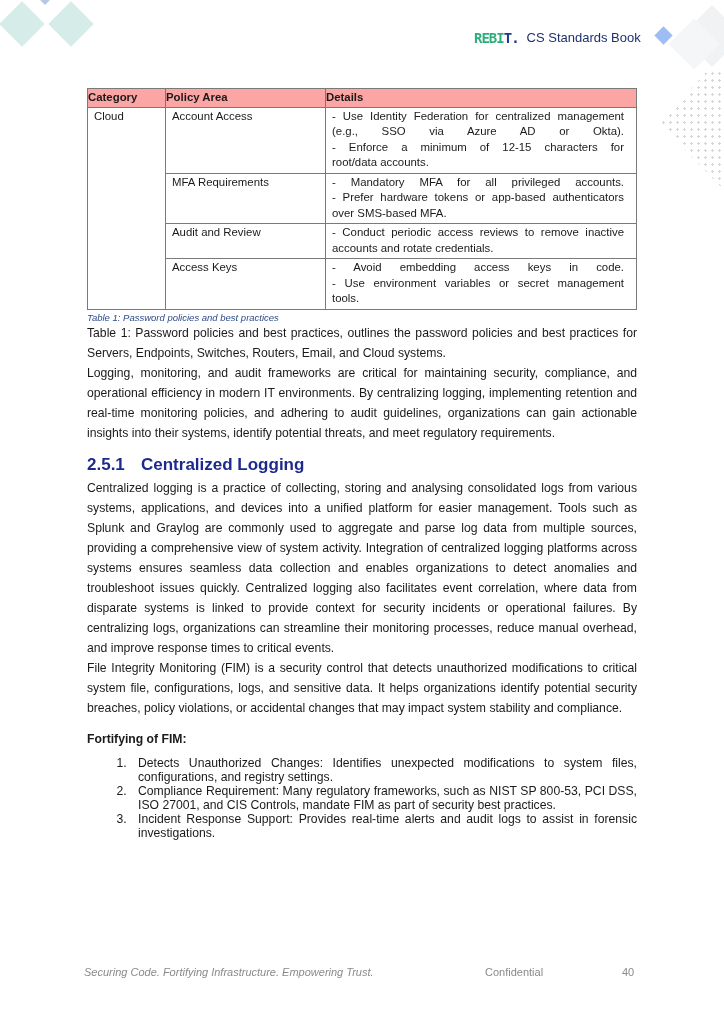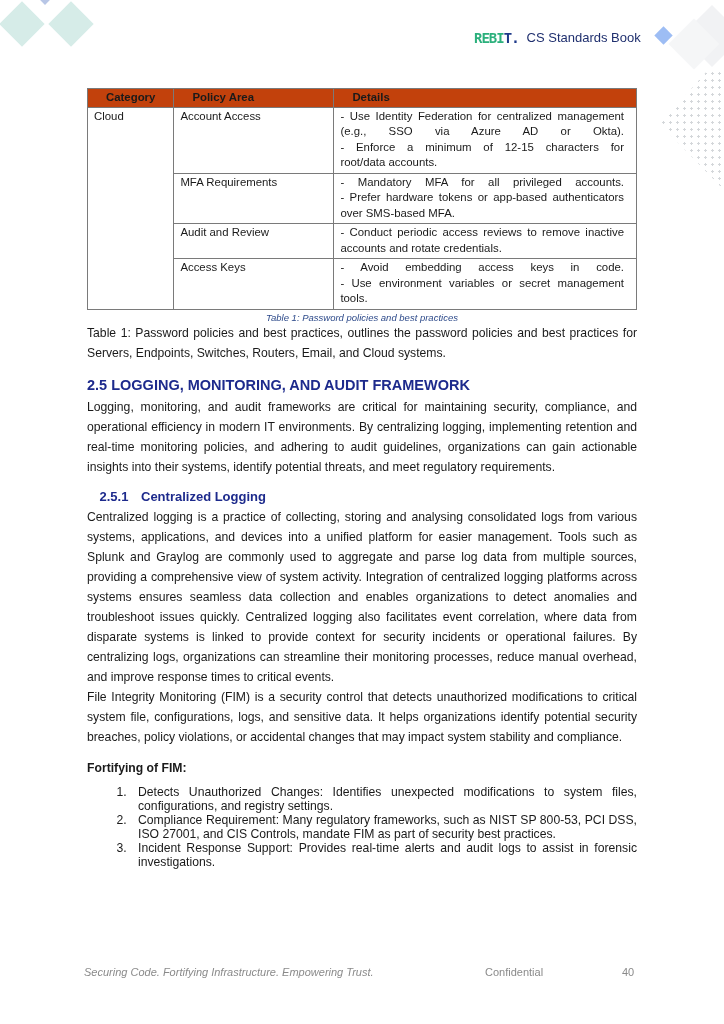--- a/index.html
+++ b/index.html
@@ -34,48 +34,47 @@
   .logo .logo-b { color: #1e3a8a; }
   .book-title { font-size: 13px; color: #1f2f6e; }
 
   .content { position: absolute; left: 87px; top: 88px; width: 550px; }
 
   table.policy {
     width: 100%; border-collapse: collapse; font-size: 11.4px;
     line-height: 15.5px;
   }
   table.policy th {
-    background: #c2410c; color: #1a1a1a; text-align: left; font-weight: bold;
-    padding: 1px 18px; border: 1px solid #7a7a7a;
+    background: #fca5a5; color: #1a1a1a; text-align: left; font-weight: bold;
+    padding: 1px 0; border: 1px solid #7a7a7a;
   }
   table.policy td {
     border: 1px solid #7a7a7a; padding: 1px 12px 2px 6px; vertical-align: top;
   }
   table.policy td.details { text-align: justify; text-align-last: left; }
   .detail-line { display: block; }
   .detail-line.justify { text-align: justify; text-align-last: justify; }
   col.c1 { width: 78px; }
   col.c2 { width: 160px; }
 
   .caption {
-    text-align: center; font-style: italic; color: #2d4a8a; font-size: 9.5px;
+    text-align: left; font-style: italic; color: #2d4a8a; font-size: 9.5px;
     margin-top: 2px;
   }
 
   p.body {
     font-size: 12.2px; line-height: 20px; margin: 0; text-align: justify;
   }
   .intro { margin-top: 17px; }
   h2.sec {
     color: #1d2a8c; font-size: 14.5px; font-weight: bold; margin: 14px 0 4px 0;
   }
   h3.sub {
-    color: #1d2a8c; font-size: 13px; font-weight: bold; margin: 12px 0 3px 0;
+    color: #1d2a8c; font-size: 17px; font-weight: bold; margin: 12px 0 3px 0;
     display: flex;
-    text-align: center;
   }
   h3.sub .num { width: 54px; }
   .bold-label { font-size: 12.2px; font-weight: bold; margin: 14px 0 10px 0; }
   ol.fim { margin: 0; padding-left: 43px; font-size: 12.2px; line-height: 14px; }
   ol.fim li { padding-left: 8px; text-align: justify; margin-bottom: 0; }
 
   .footer {
     position: absolute; top: 966px; left: 84px; width: 560px; font-size: 11px;
     color: #8a8a8a;
   }
@@ -146,21 +145,20 @@
           <span class="detail-line justify">- Use environment variables or secret management</span>
           <span class="detail-line">tools.</span>
         </td>
       </tr>
     </tbody>
   </table>
   <div class="caption">Table 1: Password policies and best practices</div>
 
   <p class="body intro">Table 1: Password policies and best practices, outlines the password policies and best practices for Servers, Endpoints, Switches, Routers, Email, and Cloud systems.</p>
 
-  <h2 class="sec">2.5 LOGGING, MONITORING, AND AUDIT FRAMEWORK</h2>
   <p class="body">Logging, monitoring, and audit frameworks are critical for maintaining security, compliance, and operational efficiency in modern IT environments. By centralizing logging, implementing retention and real-time monitoring policies, and adhering to audit guidelines, organizations can gain actionable insights into their systems, identify potential threats, and meet regulatory requirements.</p>
 
   <h3 class="sub">
     <span class="num">2.5.1</span>
     <span>Centralized Logging</span>
   </h3>
   <p class="body">Centralized logging is a practice of collecting, storing and analysing consolidated logs from various systems, applications, and devices into a unified platform for easier management. Tools such as Splunk and Graylog are commonly used to aggregate and parse log data from multiple sources, providing a comprehensive view of system activity. Integration of centralized logging platforms across systems ensures seamless data collection and enables organizations to detect anomalies and troubleshoot issues quickly. Centralized logging also facilitates event correlation, where data from disparate systems is linked to provide context for security incidents or operational failures. By centralizing logs, organizations can streamline their monitoring processes, reduce manual overhead, and improve response times to critical events.</p>
 
   <p class="body">File Integrity Monitoring (FIM) is a security control that detects unauthorized modifications to critical system file, configurations, logs, and sensitive data. It helps organizations identify potential security breaches, policy violations, or accidental changes that may impact system stability and compliance.</p>
 

